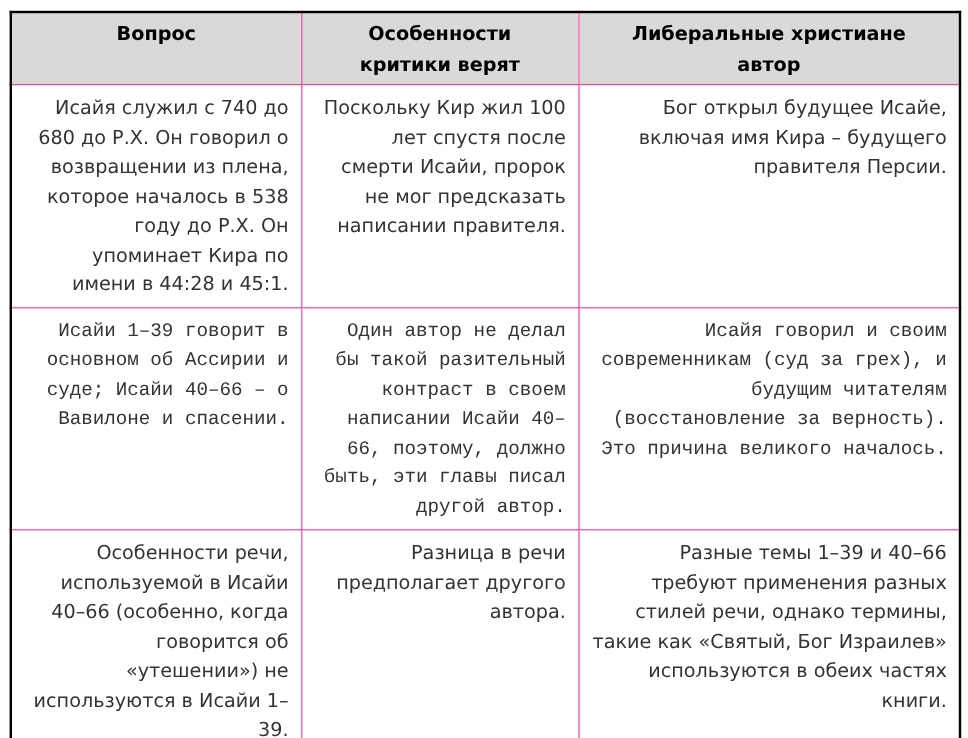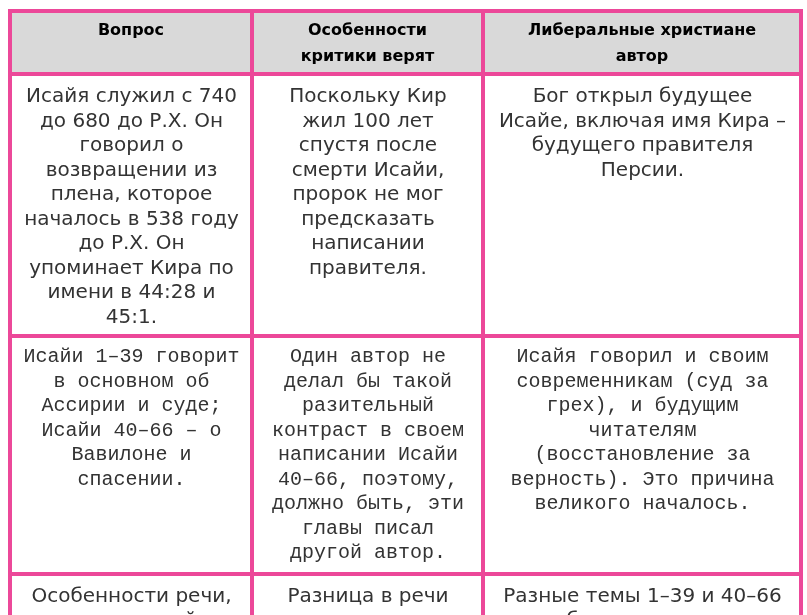--- a/index.html
+++ b/index.html
@@ -21,40 +21,40 @@
     table-layout: fixed;
     width: 791px;
     border: 2px solid #000000;
     background: #ffffff;
   }
   table.compare col.c1 { width: 242px; }
   table.compare col.c2 { width: 231px; }
   table.compare col.c3 { width: 318px; }
   table.compare th,
   table.compare td {
-    border: 4px solid #ec4899;
+    border: 1px solid #ec4899;
     vertical-align: top;
     box-sizing: border-box;
     overflow: hidden;
   }
   table.compare th {
     background: #d9d9d9;
     color: #000000;
     font-weight: bold;
     font-size: 16px;
     line-height: 26px;
     text-align: center;
     padding: 4px 8px 3px 8px;
     height: 56px;
   }
   table.compare td {
     color: #333333;
-    font-size: 20px;
+    font-size: 16px;
     line-height: 24.5px;
-    text-align: center;
+    text-align: right;
     padding: 7px 10px 6px 11px;
   }
   tr.r1 td { height: 183px; }
   tr.r2 td { height: 185px; font-family: Liberation Mono, monospace; }
   tr.r3 td { height: 174px; }
   .hline { display: block; }
 </style>
 </head>
 <body>
 

